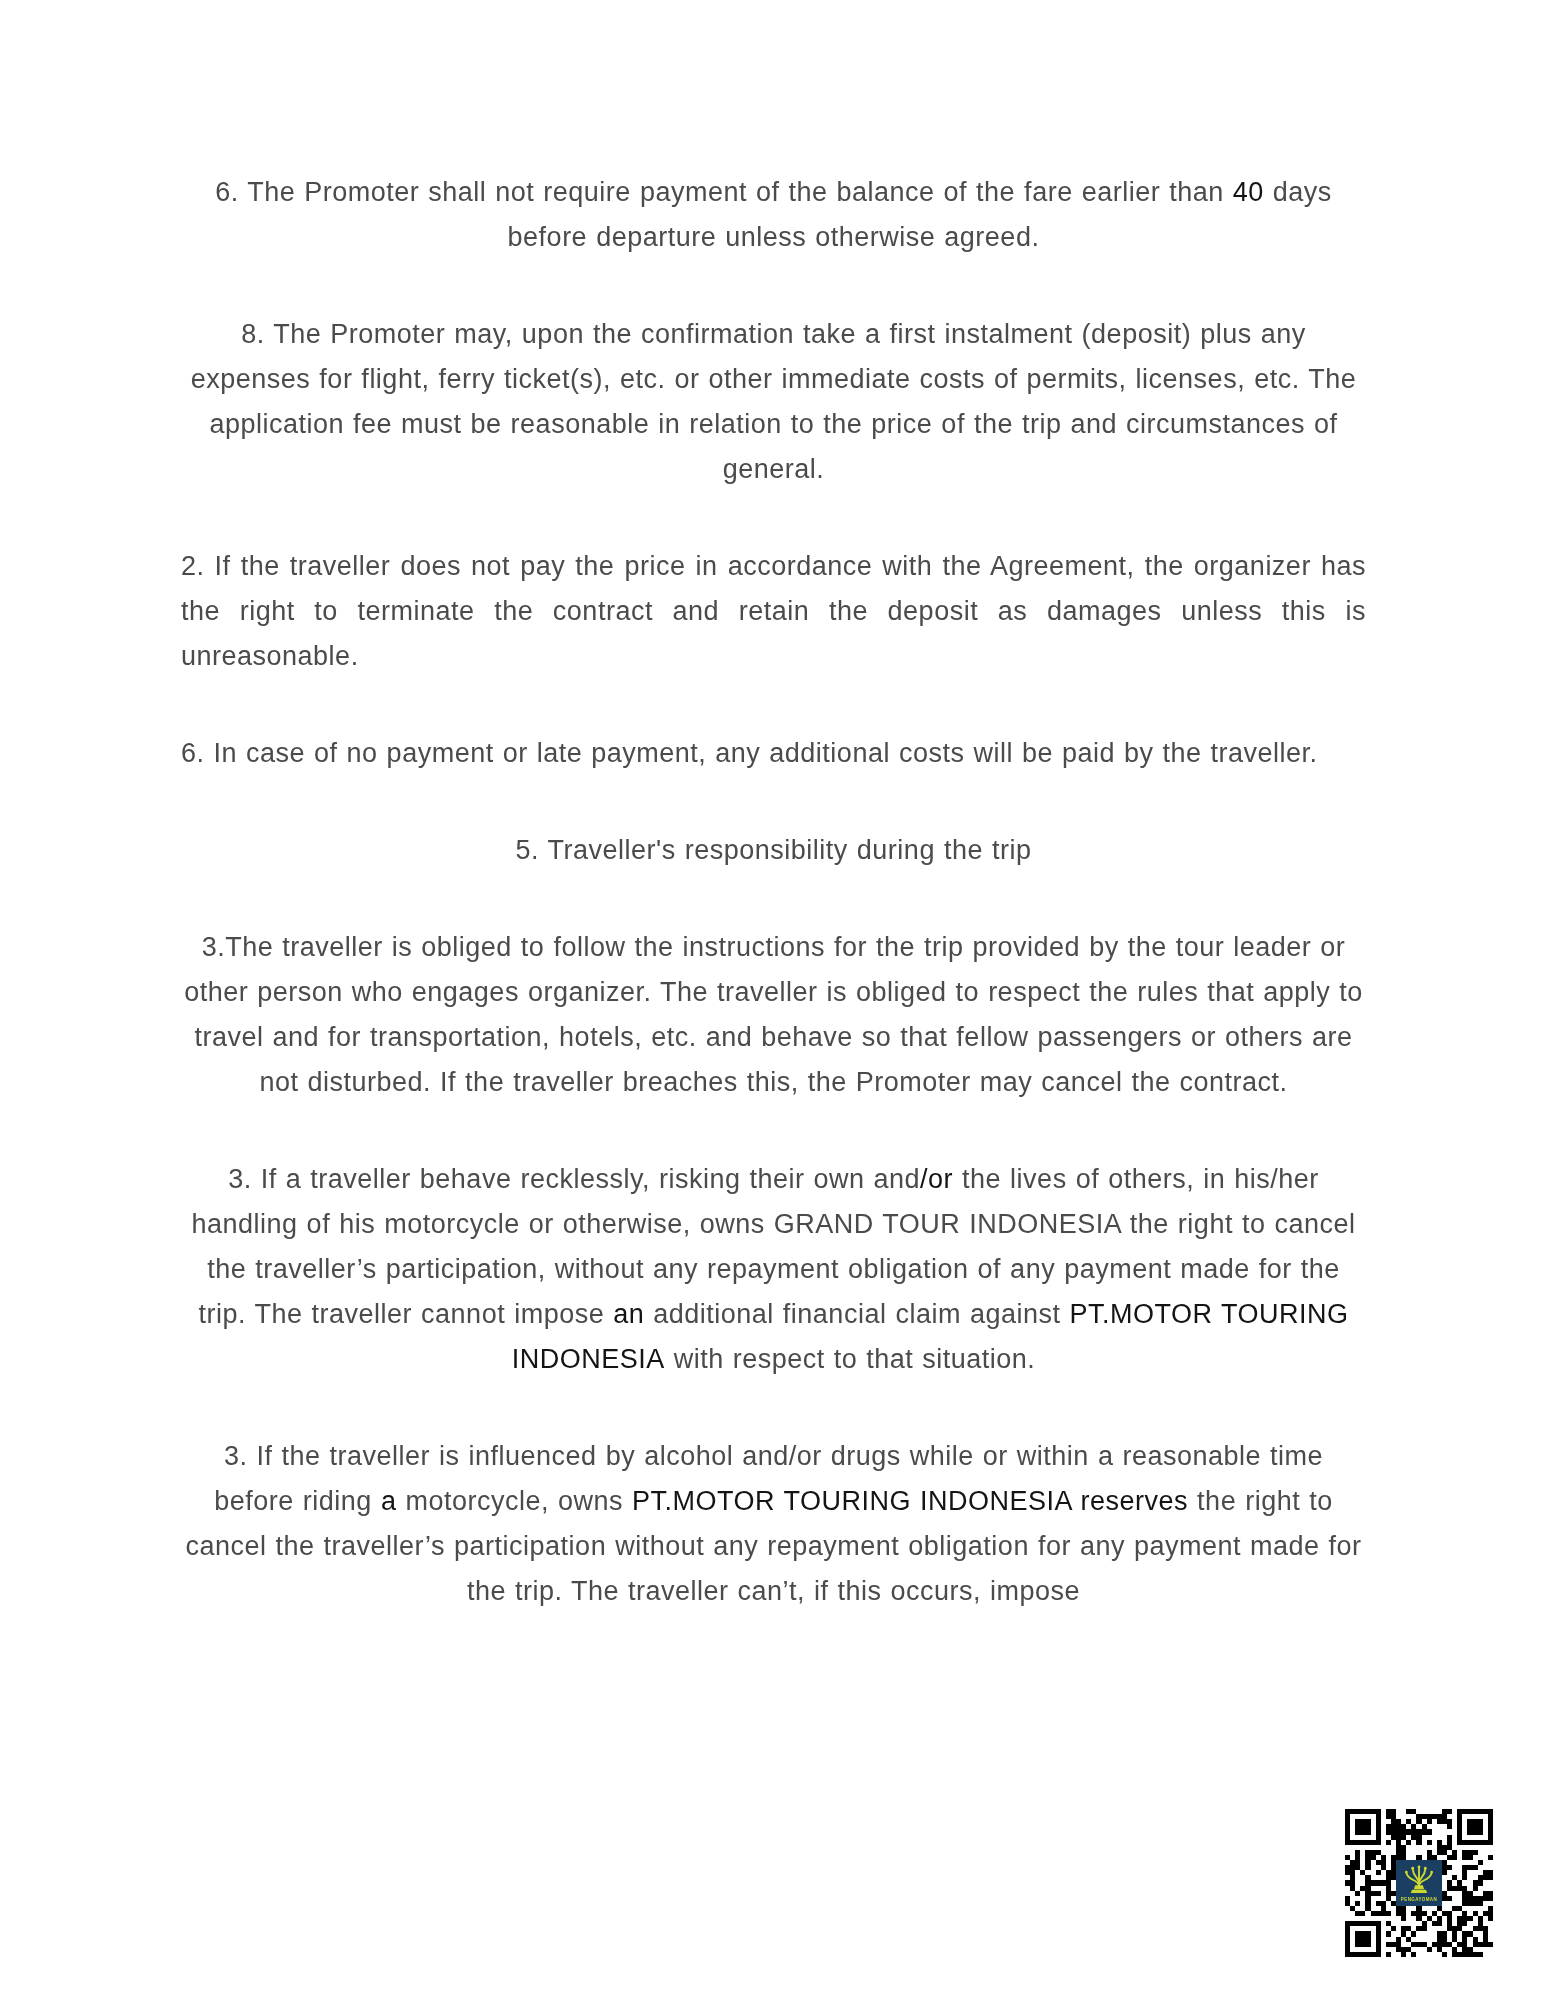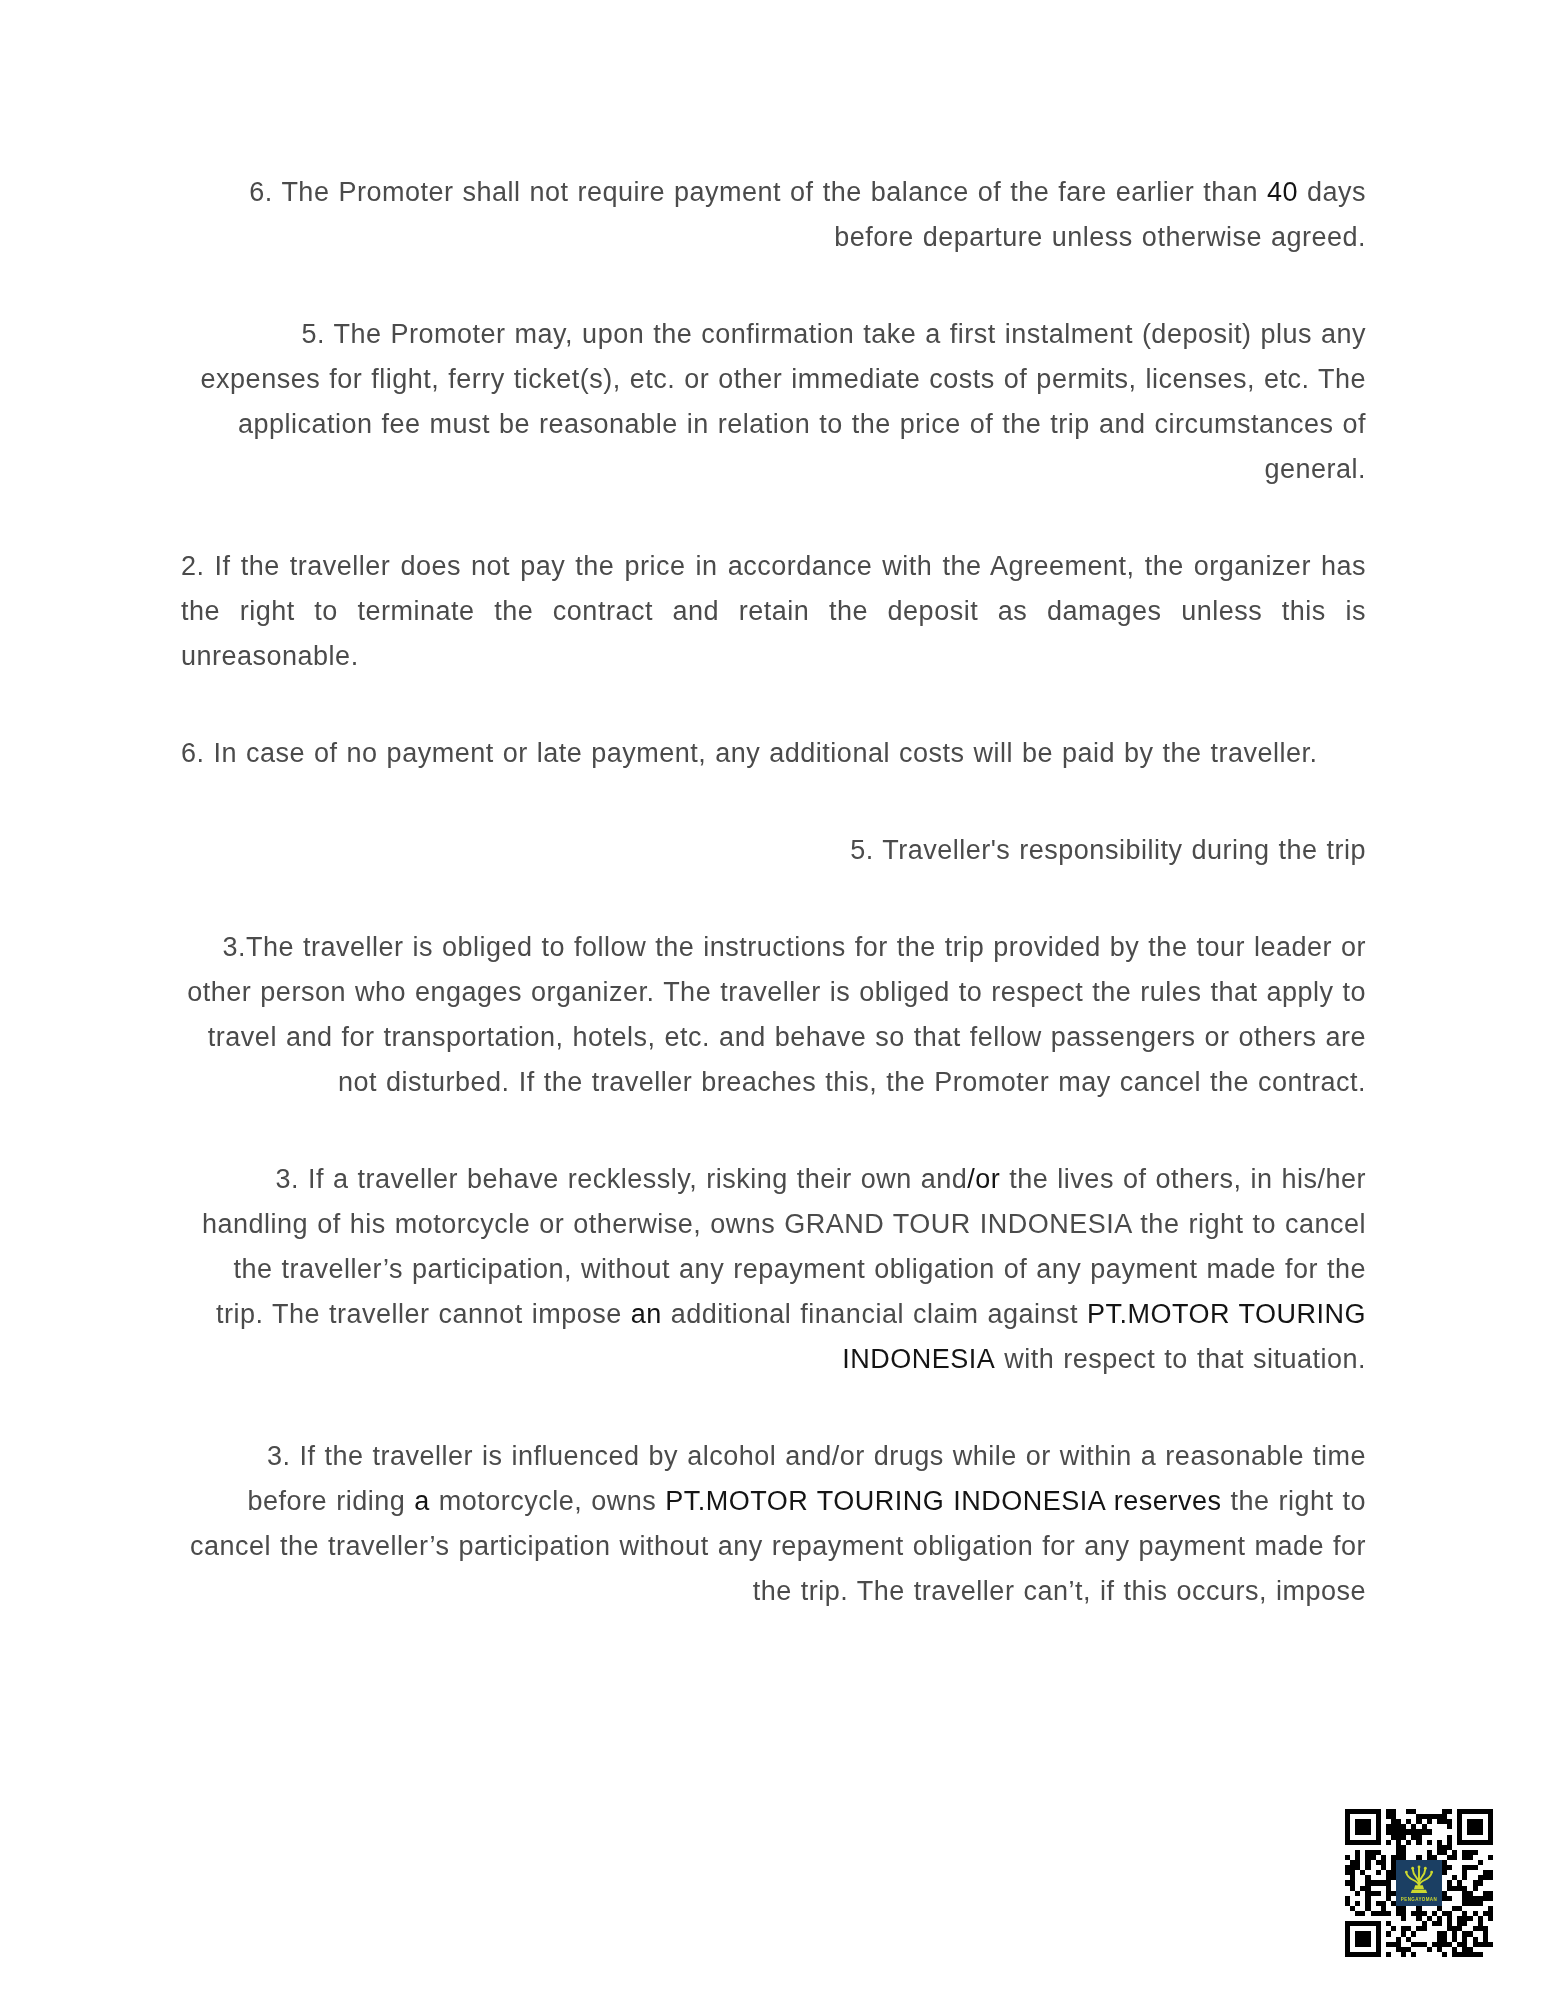--- a/index.html
+++ b/index.html
@@ -22,21 +22,21 @@
     padding: 170px 0 0 181px;
     width: 1366px;
   }
   .para {
     margin: 0 0 52px 0;
     width: 1185px;
     font-size: 27px;
     line-height: 45px;
     letter-spacing: 0.5px;
     color: #4b4b4b;
-    text-align: right;
+    text-align: center;
     word-spacing: 1px;
   }
   .para.justify {
     text-align: justify;
   }
   .para.gap-before {
     margin-top: 45px;
   }
   .run { font-weight: 400; }
   .run.bold {
@@ -83,21 +83,21 @@
     color: #cdd92f;
     font-weight: 700;
     white-space: nowrap;
   }
 </style>
 </head>
 <body>
 
 <main class="doc-body">
     <p class="para"><span class="run">6. The Promoter shall not require payment of the balance of the fare earlier than </span><span class="run bold">40</span><span class="run"> days before departure unless otherwise agreed.</span></p>
-    <p class="para"><span class="run">5. The Promoter may, upon the confirmation take a first instalment (deposit) plus any expenses for flight, ferry ticket(s), etc. or other immediate costs of permits, licenses, etc. The application fee must be reasonable in relation to the price of the trip and circumstances of general.</span></p>
+    <p class="para"><span class="run">8. The Promoter may, upon the confirmation take a first instalment (deposit) plus any expenses for flight, ferry ticket(s), etc. or other immediate costs of permits, licenses, etc. The application fee must be reasonable in relation to the price of the trip and circumstances of general.</span></p>
     <p class="para justify"><span class="run">2. If the traveller does not pay the price in accordance with the Agreement, the organizer has the right to terminate the contract and retain the deposit as damages unless this is unreasonable.</span></p>
     <p class="para justify"><span class="run">6. In case of no payment or late payment, any additional costs will be paid by the traveller.</span></p>
     <p class="para"><span class="run">5. Traveller's responsibility during the trip</span></p>
     <p class="para"><span class="run">3.The traveller is obliged to follow the instructions for the trip provided by the tour leader or other person who engages organizer. The traveller is obliged to respect the rules that apply to travel and for transportation, hotels, etc. and behave so that fellow passengers or others are not disturbed. If the traveller breaches this, the Promoter may cancel the contract.</span></p>
     <p class="para"><span class="run">3. If a traveller behave recklessly, risking their own and</span><span class="run bold">/or</span><span class="run"> the lives of others, in his/her handling of his motorcycle or otherwise, owns GRAND TOUR INDONESIA the right to cancel the traveller’s participation, without any repayment obligation of any payment made for the trip. The traveller cannot impose </span><span class="run bold">an</span><span class="run"> additional financial claim against </span><span class="run bold">PT.MOTOR TOURING INDONESIA</span><span class="run"> with respect to that situation.</span></p>
     <p class="para gap-before"><span class="run">3. If the traveller is influenced by alcohol and/or drugs while or within a reasonable time before riding </span><span class="run bold">a</span><span class="run"> motorcycle, owns </span><span class="run bold">PT.MOTOR TOURING INDONESIA reserves</span><span class="run"> the right to cancel the traveller’s participation without any repayment obligation for any payment made for the trip. The traveller can’t, if this occurs, impose</span></p>
   </main>
 
 <div class="qr-badge">
   <svg class="modules" viewBox="0 0 29 29" shape-rendering="crispEdges">

